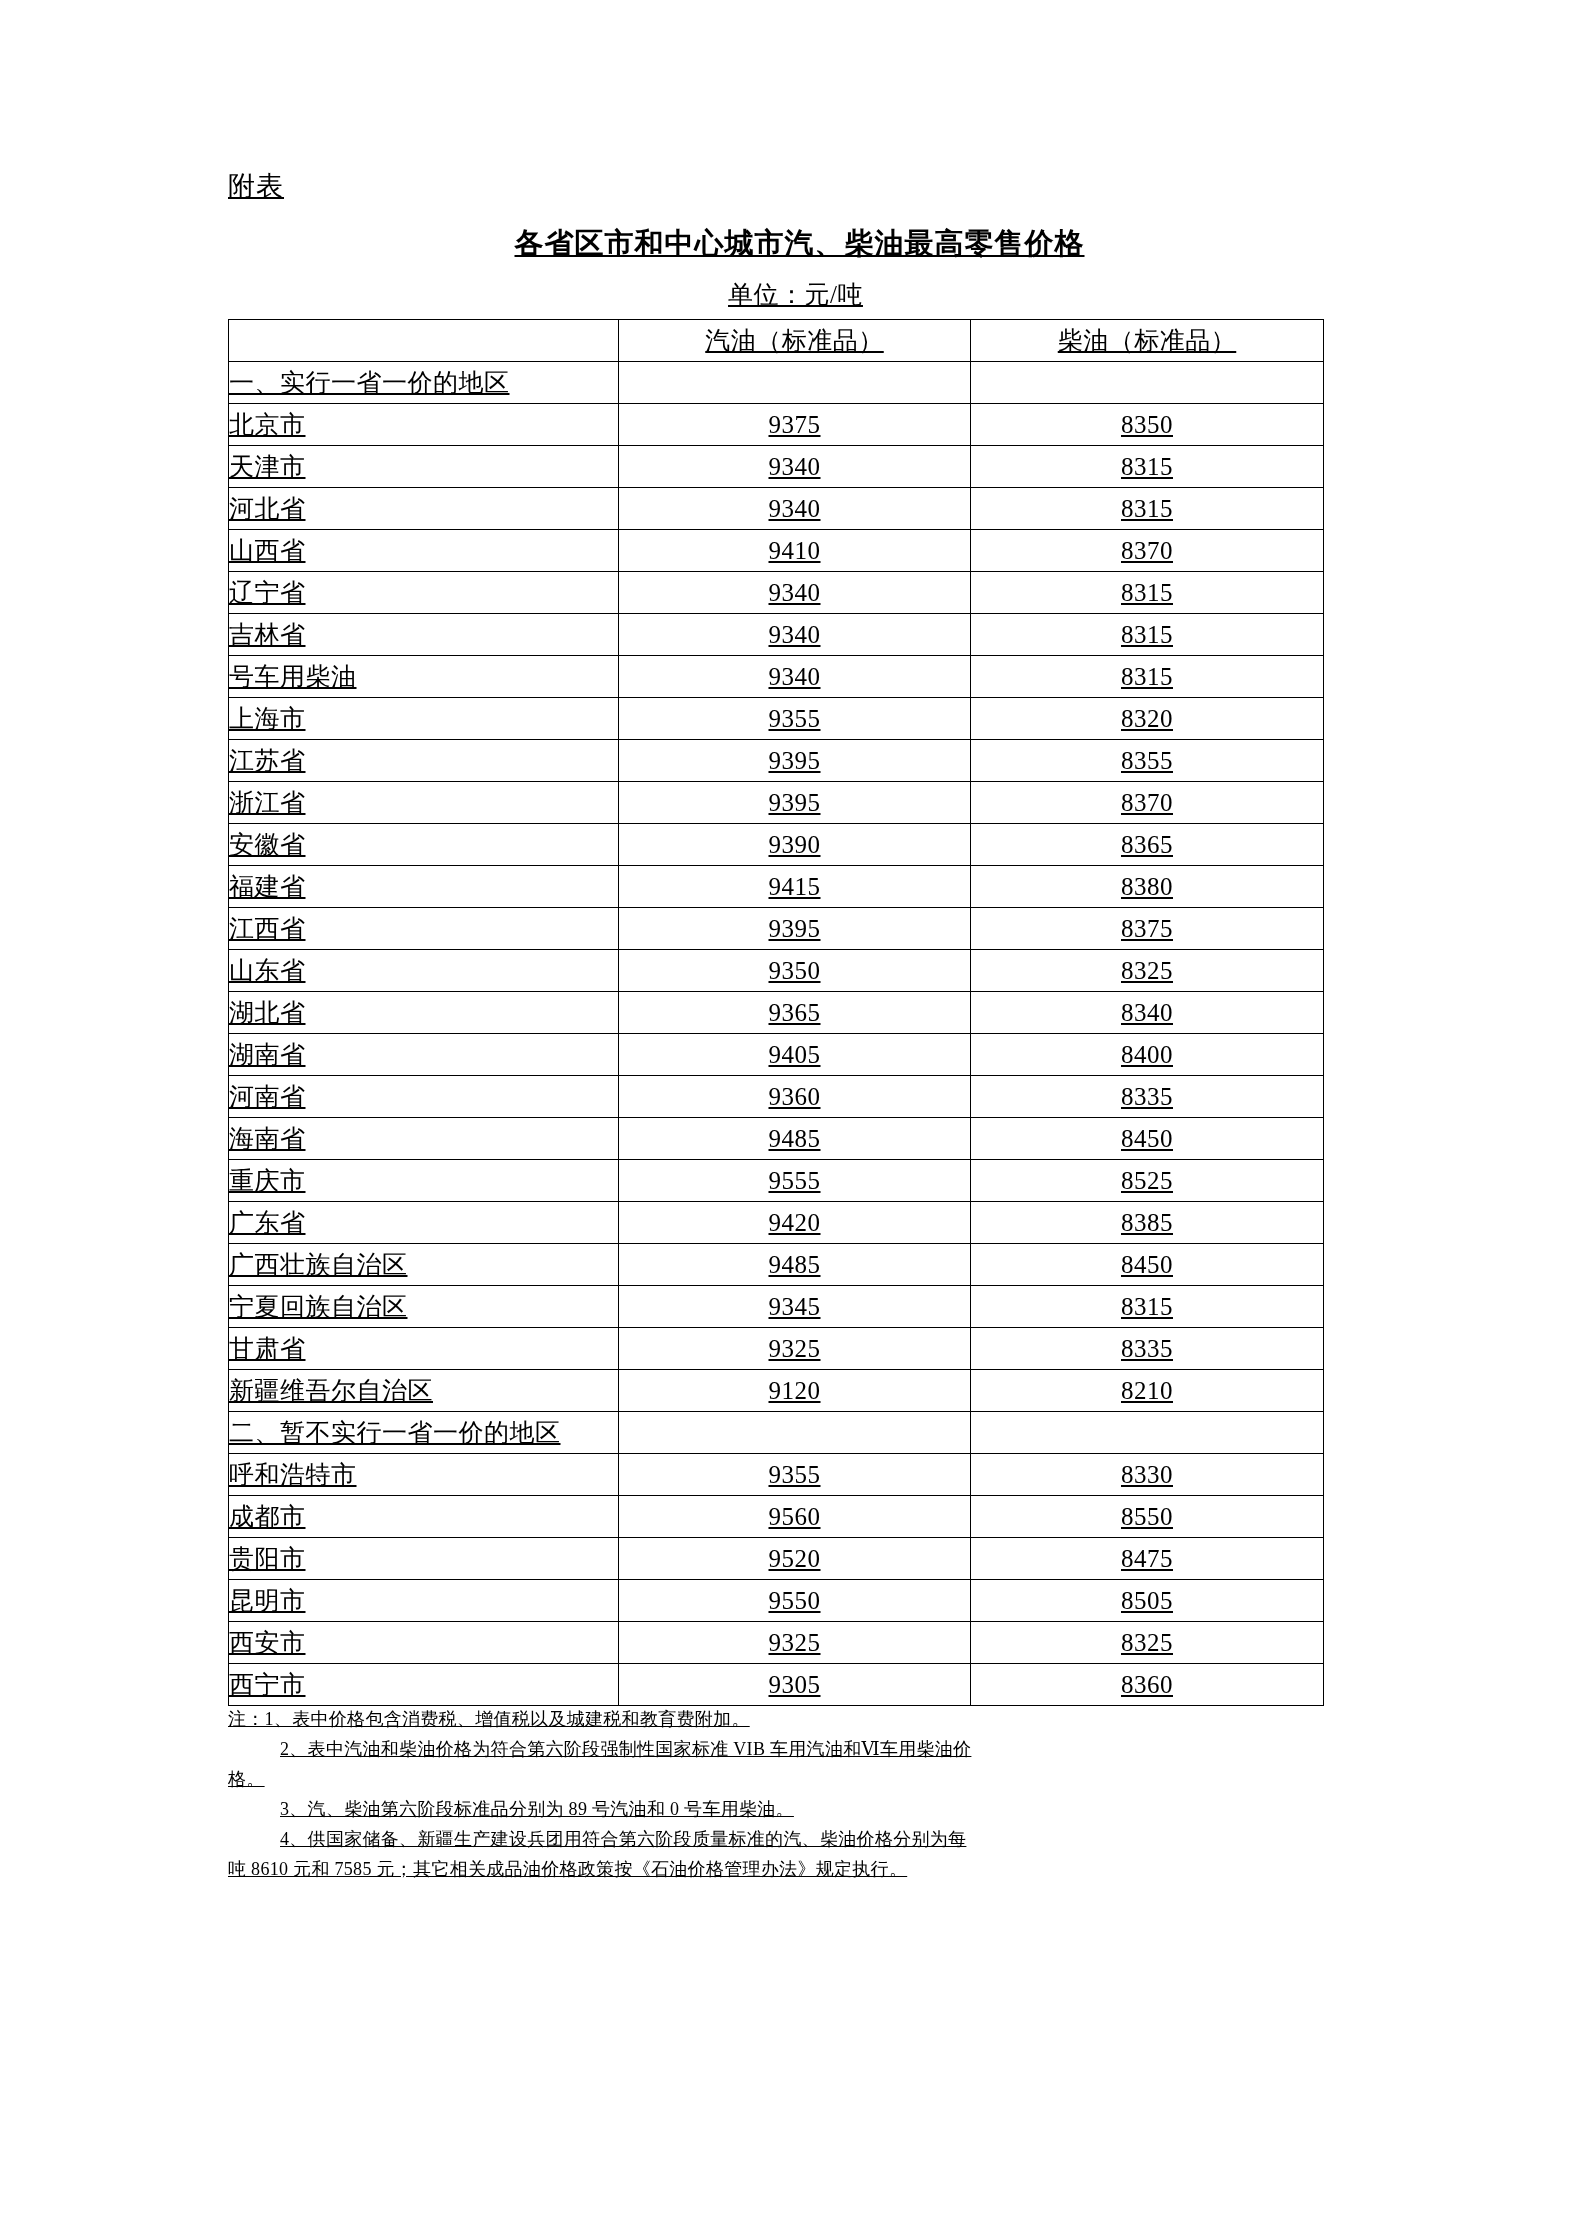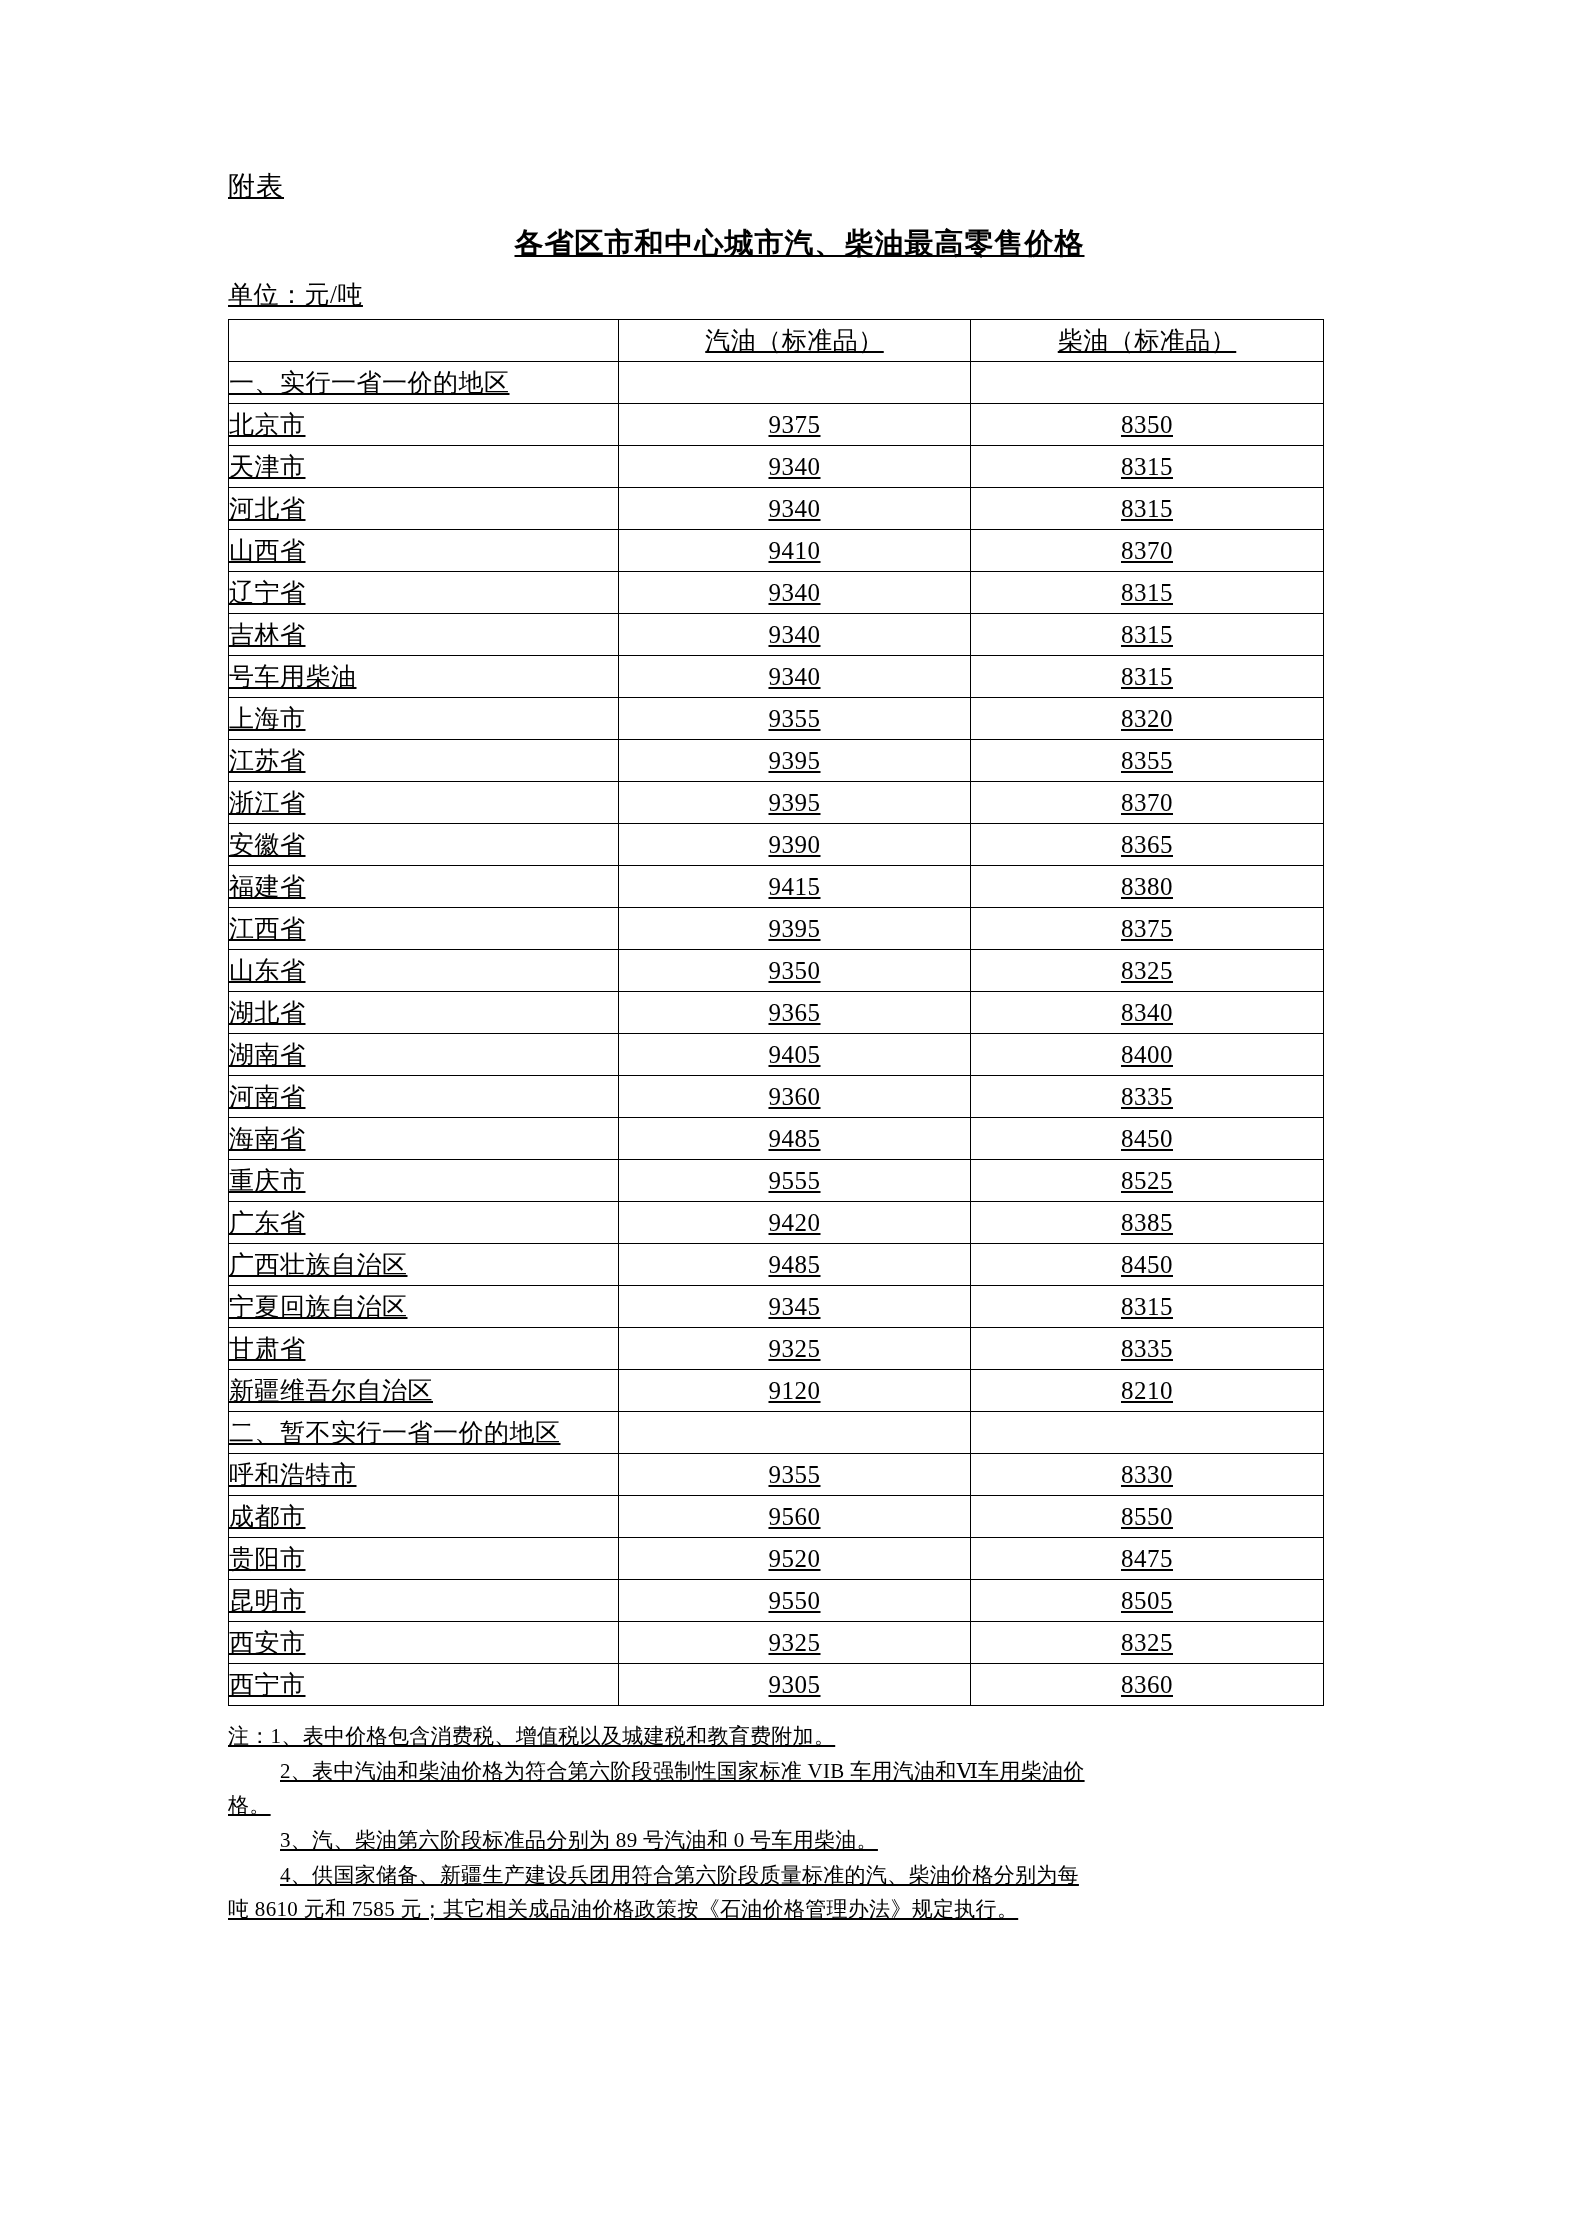--- a/index.html
+++ b/index.html
@@ -30,21 +30,21 @@
     letter-spacing: 1px;
   }
   .doc-title {
     text-align: center;
     font-size: 29px;
     font-weight: bold;
     letter-spacing: 1px;
     margin: 8px 0 14px 0;
   }
   .unit-line {
-    text-align: left;
+    text-align: center;
     font-size: 25px;
     padding-right: 8px;
     margin-bottom: 8px;
     letter-spacing: 0.5px;
   }
   table.price-table {
     border-collapse: collapse;
     width: 1095px;
     table-layout: fixed;
   }
@@ -70,22 +70,22 @@
     text-align: left;
     padding-left: 14px;
   }
   .region-cell {
     padding-left: 18px;
   }
   .num-cell {
     text-align: center;
   }
   .notes {
-    margin-top: 14px;
-    font-size: 21px;
+    margin-top: 0;
+    font-size: 18px;
     line-height: 1.55;
     letter-spacing: 0.3px;
   }
   .notes p {
     margin: 0 0 2px 0;
     text-align: justify;
   }
   .indent2 { text-indent: 52px; }
   .indent0 { text-indent: 0; }
 </style>

